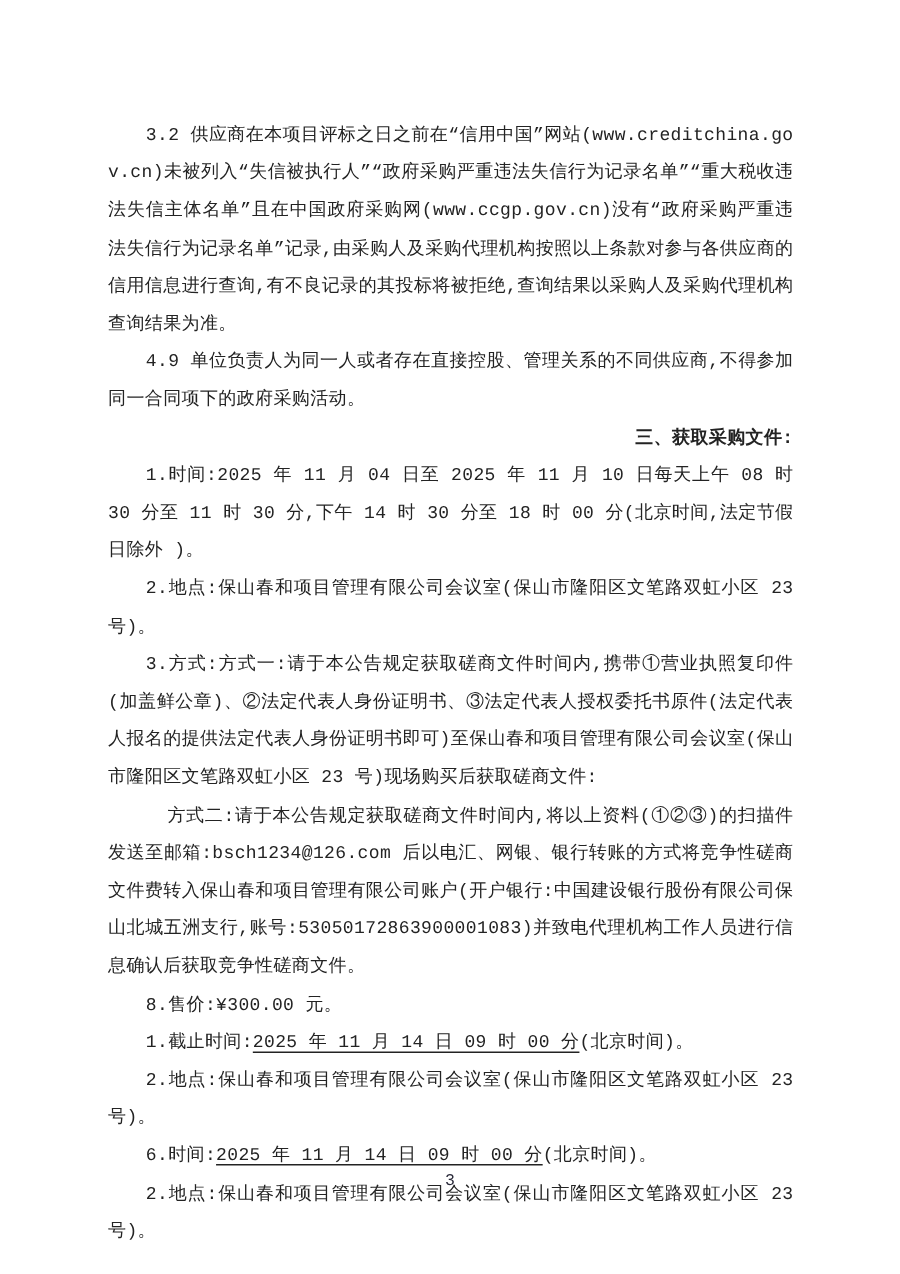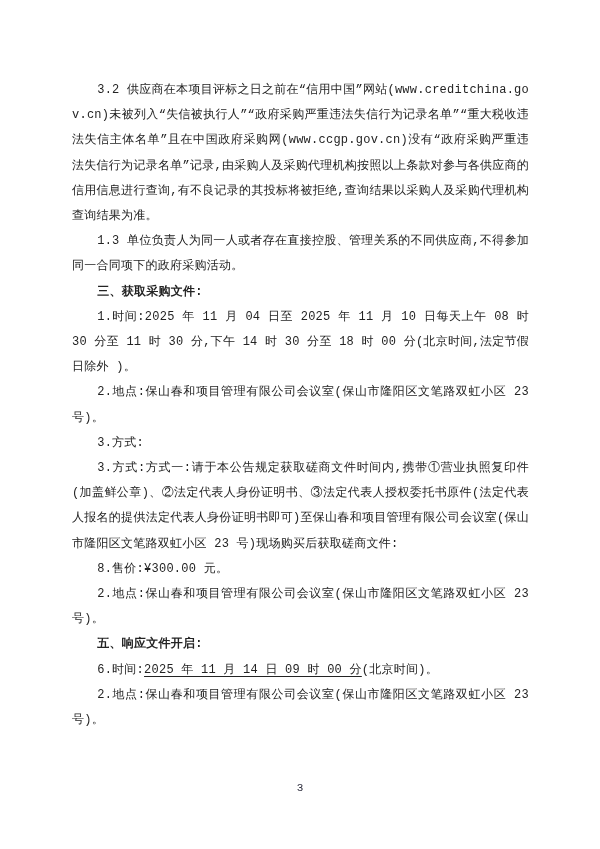--- a/index.html
+++ b/index.html
@@ -27,21 +27,21 @@
     padding: 0;
     font-size: 12px;
     line-height: 25.2px;
     text-align: justify;
     text-indent: 2.1em;
     letter-spacing: 0.25px;
     word-break: break-all;
   }
   .doc-body p.heading {
     font-weight: bold;
-    text-align: left;
+    text-align: right;
   }
   .doc-body p.body-indent3 {
     text-indent: 3.3em;
   }
   .u {
     text-decoration: underline;
     text-underline-offset: 3px;
   }
   .page-number {
     position: absolute;
@@ -52,26 +52,26 @@
     font-size: 11px;
     color: #2a2a3a;
   }
 </style>
 </head>
 <body>
 
 <div class="page">
   <div class="doc-body" id="doc-body">
       <p class="body"><span>3.2 供应商在本项目评标之日之前在“信用中国”网站(www.creditchina.gov.cn)未被列入“失信被执行人”“政府采购严重违法失信行为记录名单”“重大税收违法失信主体名单”且在中国政府采购网(www.ccgp.gov.cn)没有“政府采购严重违法失信行为记录名单”记录,由采购人及采购代理机构按照以上条款对参与各供应商的信用信息进行查询,有不良记录的其投标将被拒绝,查询结果以采购人及采购代理机构查询结果为准。</span></p>
-      <p class="body"><span>1.3 单位负责人为同一人或者存在直接控股、管理关系的不同供应商,不得参加同一合同项下的政府采购活动。</span></p>
+      <p class="body"><span>4.9 单位负责人为同一人或者存在直接控股、管理关系的不同供应商,不得参加同一合同项下的政府采购活动。</span></p>
       <p class="heading"><span>三、获取采购文件:</span></p>
       <p class="body"><span>1.时间:2025 年 11 月 04 日至 2025 年 11 月 10 日每天上午 08 时 30 分至 11 时 30 分,下午 14 时 30 分至 18 时 00 分(北京时间,法定节假日除外 )。</span></p>
       <p class="body"><span>2.地点:保山春和项目管理有限公司会议室(保山市隆阳区文笔路双虹小区 23 号)。</span></p>
-      <p class="body"><span>3.方式:</span></p>
       <p class="body"><span>3.方式:方式一:请于本公告规定获取磋商文件时间内,携带①营业执照复印件(加盖鲜公章)、②法定代表人身份证明书、③法定代表人授权委托书原件(法定代表人报名的提供法定代表人身份证明书即可)至保山春和项目管理有限公司会议室(保山市隆阳区文笔路双虹小区 23 号)现场购买后获取磋商文件:</span></p>
+      <p class="body-indent3"><span>方式二:请于本公告规定获取磋商文件时间内,将以上资料(①②③)的扫描件发送至邮箱:bsch1234@126.com 后以电汇、网银、银行转账的方式将竞争性磋商文件费转入保山春和项目管理有限公司账户(开户银行:中国建设银行股份有限公司保山北城五洲支行,账号:53050172863900001083)并致电代理机构工作人员进行信息确认后获取竞争性磋商文件。</span></p>
       <p class="body"><span>8.售价:¥300.00 元。</span></p>
+      <p class="body"><span>1.截止时间:</span><span class="u">2025 年 11 月 14 日 09 时 00 分</span><span>(北京时间)。</span></p>
       <p class="body"><span>2.地点:保山春和项目管理有限公司会议室(保山市隆阳区文笔路双虹小区 23 号)。</span></p>
-      <p class="heading"><span>五、响应文件开启:</span></p>
       <p class="body"><span>6.时间:</span><span class="u">2025 年 11 月 14 日 09 时 00 分</span><span>(北京时间)。</span></p>
       <p class="body"><span>2.地点:保山春和项目管理有限公司会议室(保山市隆阳区文笔路双虹小区 23 号)。</span></p>
     </div>
   <div class="page-number">3</div>
 </div>
 
 </body></html>

